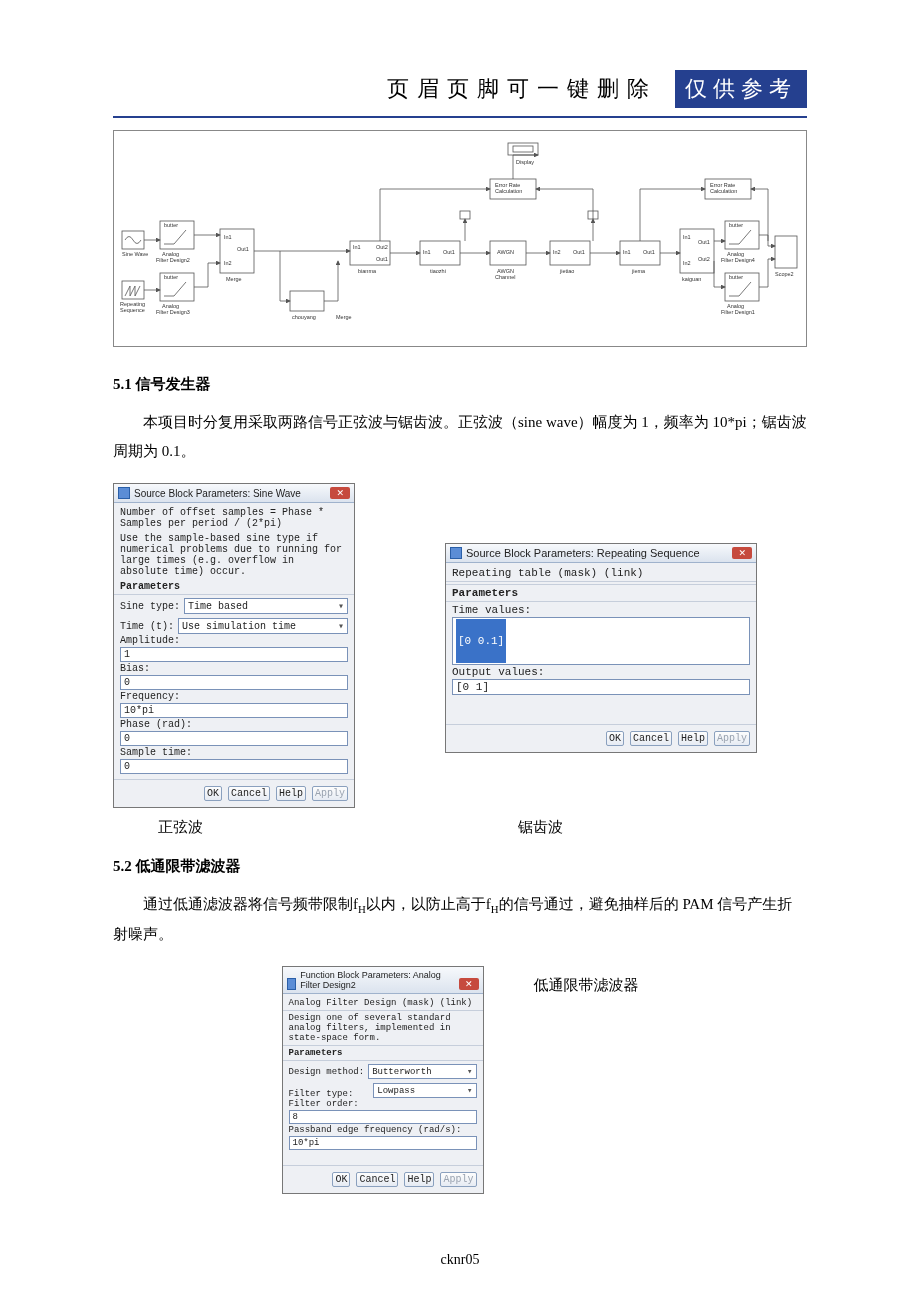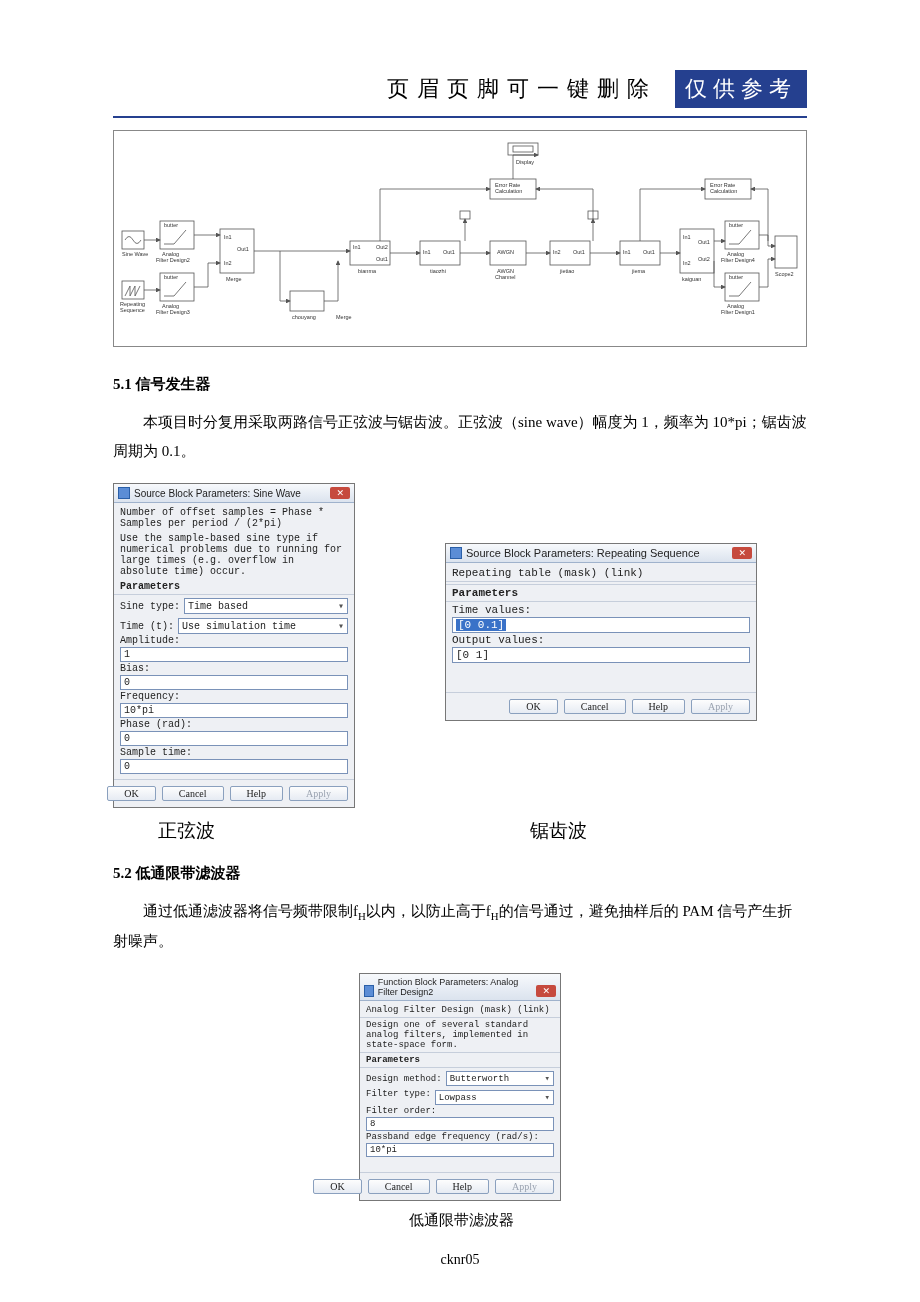--- a/index.html
+++ b/index.html
@@ -17,26 +17,26 @@
 .dlg.b{width:310px;font-size:11px;margin-top:60px}
 .dlg.c{width:200px;font-size:9px}
 .tbar{background:linear-gradient(#f7f9fc,#dbe3ee);padding:3px 4px;display:flex;align-items:flex-end;gap:4px;border-bottom:1px solid #9fb2cc;font-family:"Segoe UI",Arial,sans-serif}
 .tbar .ic{width:10px;height:10px;background:#5b8dd6;border:1px solid #2a5fa8}
 .tbar .cls{margin-left:auto;background:#c64a3e;color:#fff;padding:0 6px;border-radius:2px;font-size:9px;line-height:12px}
 .pad{padding:4px 6px}
 .sep{border-top:1px solid #c6cedb;margin:2px -6px}
 .ptitle{font-weight:bold}
 .inp{background:#fff;border:1px solid #7a92b8;padding:1px 3px;margin:1px 0;display:flex;align-items:center}
 .inp .dd{margin-left:auto;color:#555}
-.sel{background:#3a72c8;color:#fff;display:inline-block;padding:0 2px}
+.sel{background:#3a72c8;color:#fff;display:inline-block;padding:16px 2px}
 .btns{display:flex;justify-content:flex-end;gap:6px;padding:6px;border-top:1px solid #c6cedb;background:#eef0f4}
-.btn{background:linear-gradient(#fdfdfd,#e6ebf3);border:1px solid #8aa0be;padding:1px 16px;font-size:10px;font-family:Liberation Serif, serif;border-radius:2px}
+.btn{background:linear-gradient(#fdfdfd,#e6ebf3);border:1px solid #8aa0be;padding:1px 2px;font-size:10px;font-family:Liberation Mono, monospace;border-radius:2px}
 .btn.dis{color:#9aa3b0}
-.captions{display:flex;gap:315px;margin:0 0 20px 45px;font-size:19px}
-.filter-wrap{display:flex;flex-direction:column;align-items:flex-start;width:fit-content;margin:0 auto}
+.captions{display:flex;gap:315px;margin:0 0 20px 45px;font-size:15px}
+.filter-wrap{display:flex;flex-direction:row;align-items:flex-start;width:fit-content;margin:0 auto}
 .cap-single{font-size:15px;margin:10px 0 0 50px}
 .ftr{position:absolute;bottom:34px;left:113px;right:113px;display:flex;justify-content:center;font-size:14px}
 sub{font-size:.72em;vertical-align:sub}
 </style>
 </head>
 <body>
 <div class="page">
 
 <div class="hdr">
   <span class="hdr-title">页眉页脚可一键删除</span>
@@ -282,21 +282,21 @@
     <div class="sep"></div>
     <div class="ptitle">Parameters</div>
     <div class="sep"></div>
     <div style="display:flex;gap:4px;align-items:center">
             <span>Design method:</span>
             <span class="inp" style="flex:1">
               <span>Butterworth</span>
               <span class="dd">▾</span>
             </span>
           </div>
-    <div style="display:flex;gap:4px;align-items:flex-start;margin-top:2px">
+    <div style="display:flex;gap:20px;align-items:flex-end;margin-top:2px">
             <span>Filter type:</span>
             <span class="inp" style="flex:1">
               <span>Lowpass</span>
               <span class="dd">▾</span>
             </span>
           </div>
     <div>Filter order:</div>
     <div class="inp">
             <span>8</span>
           </div>

